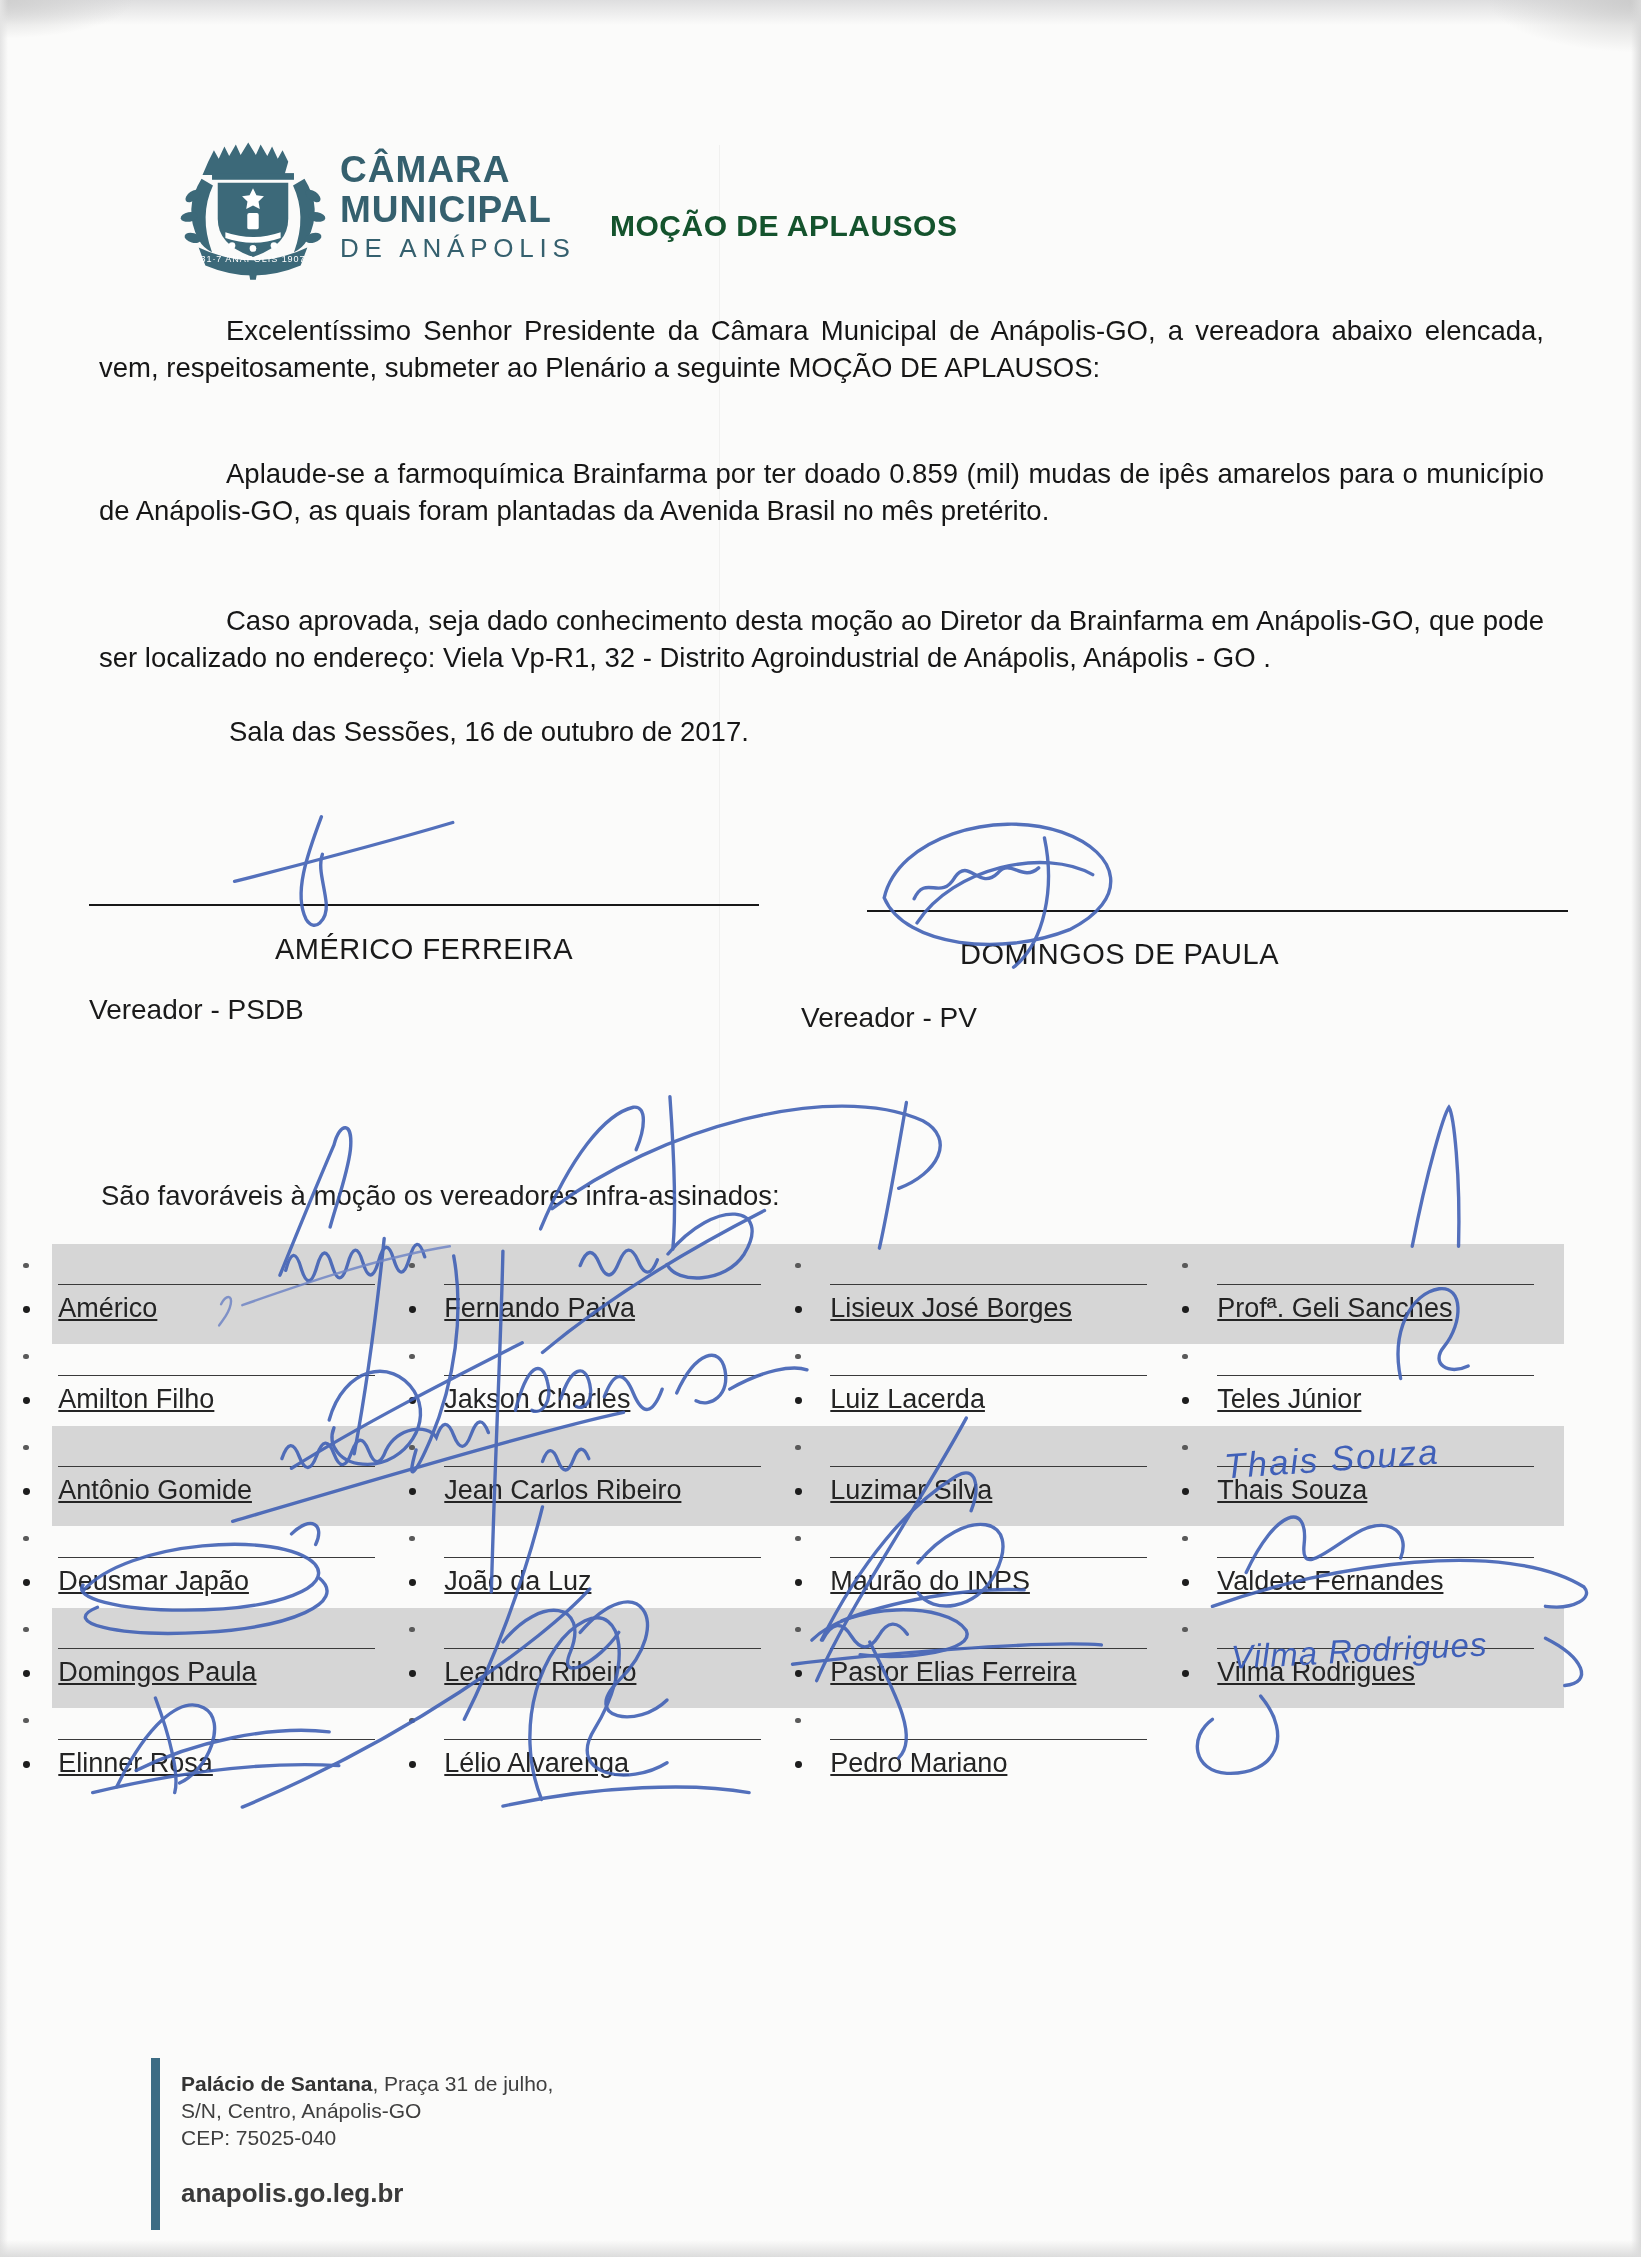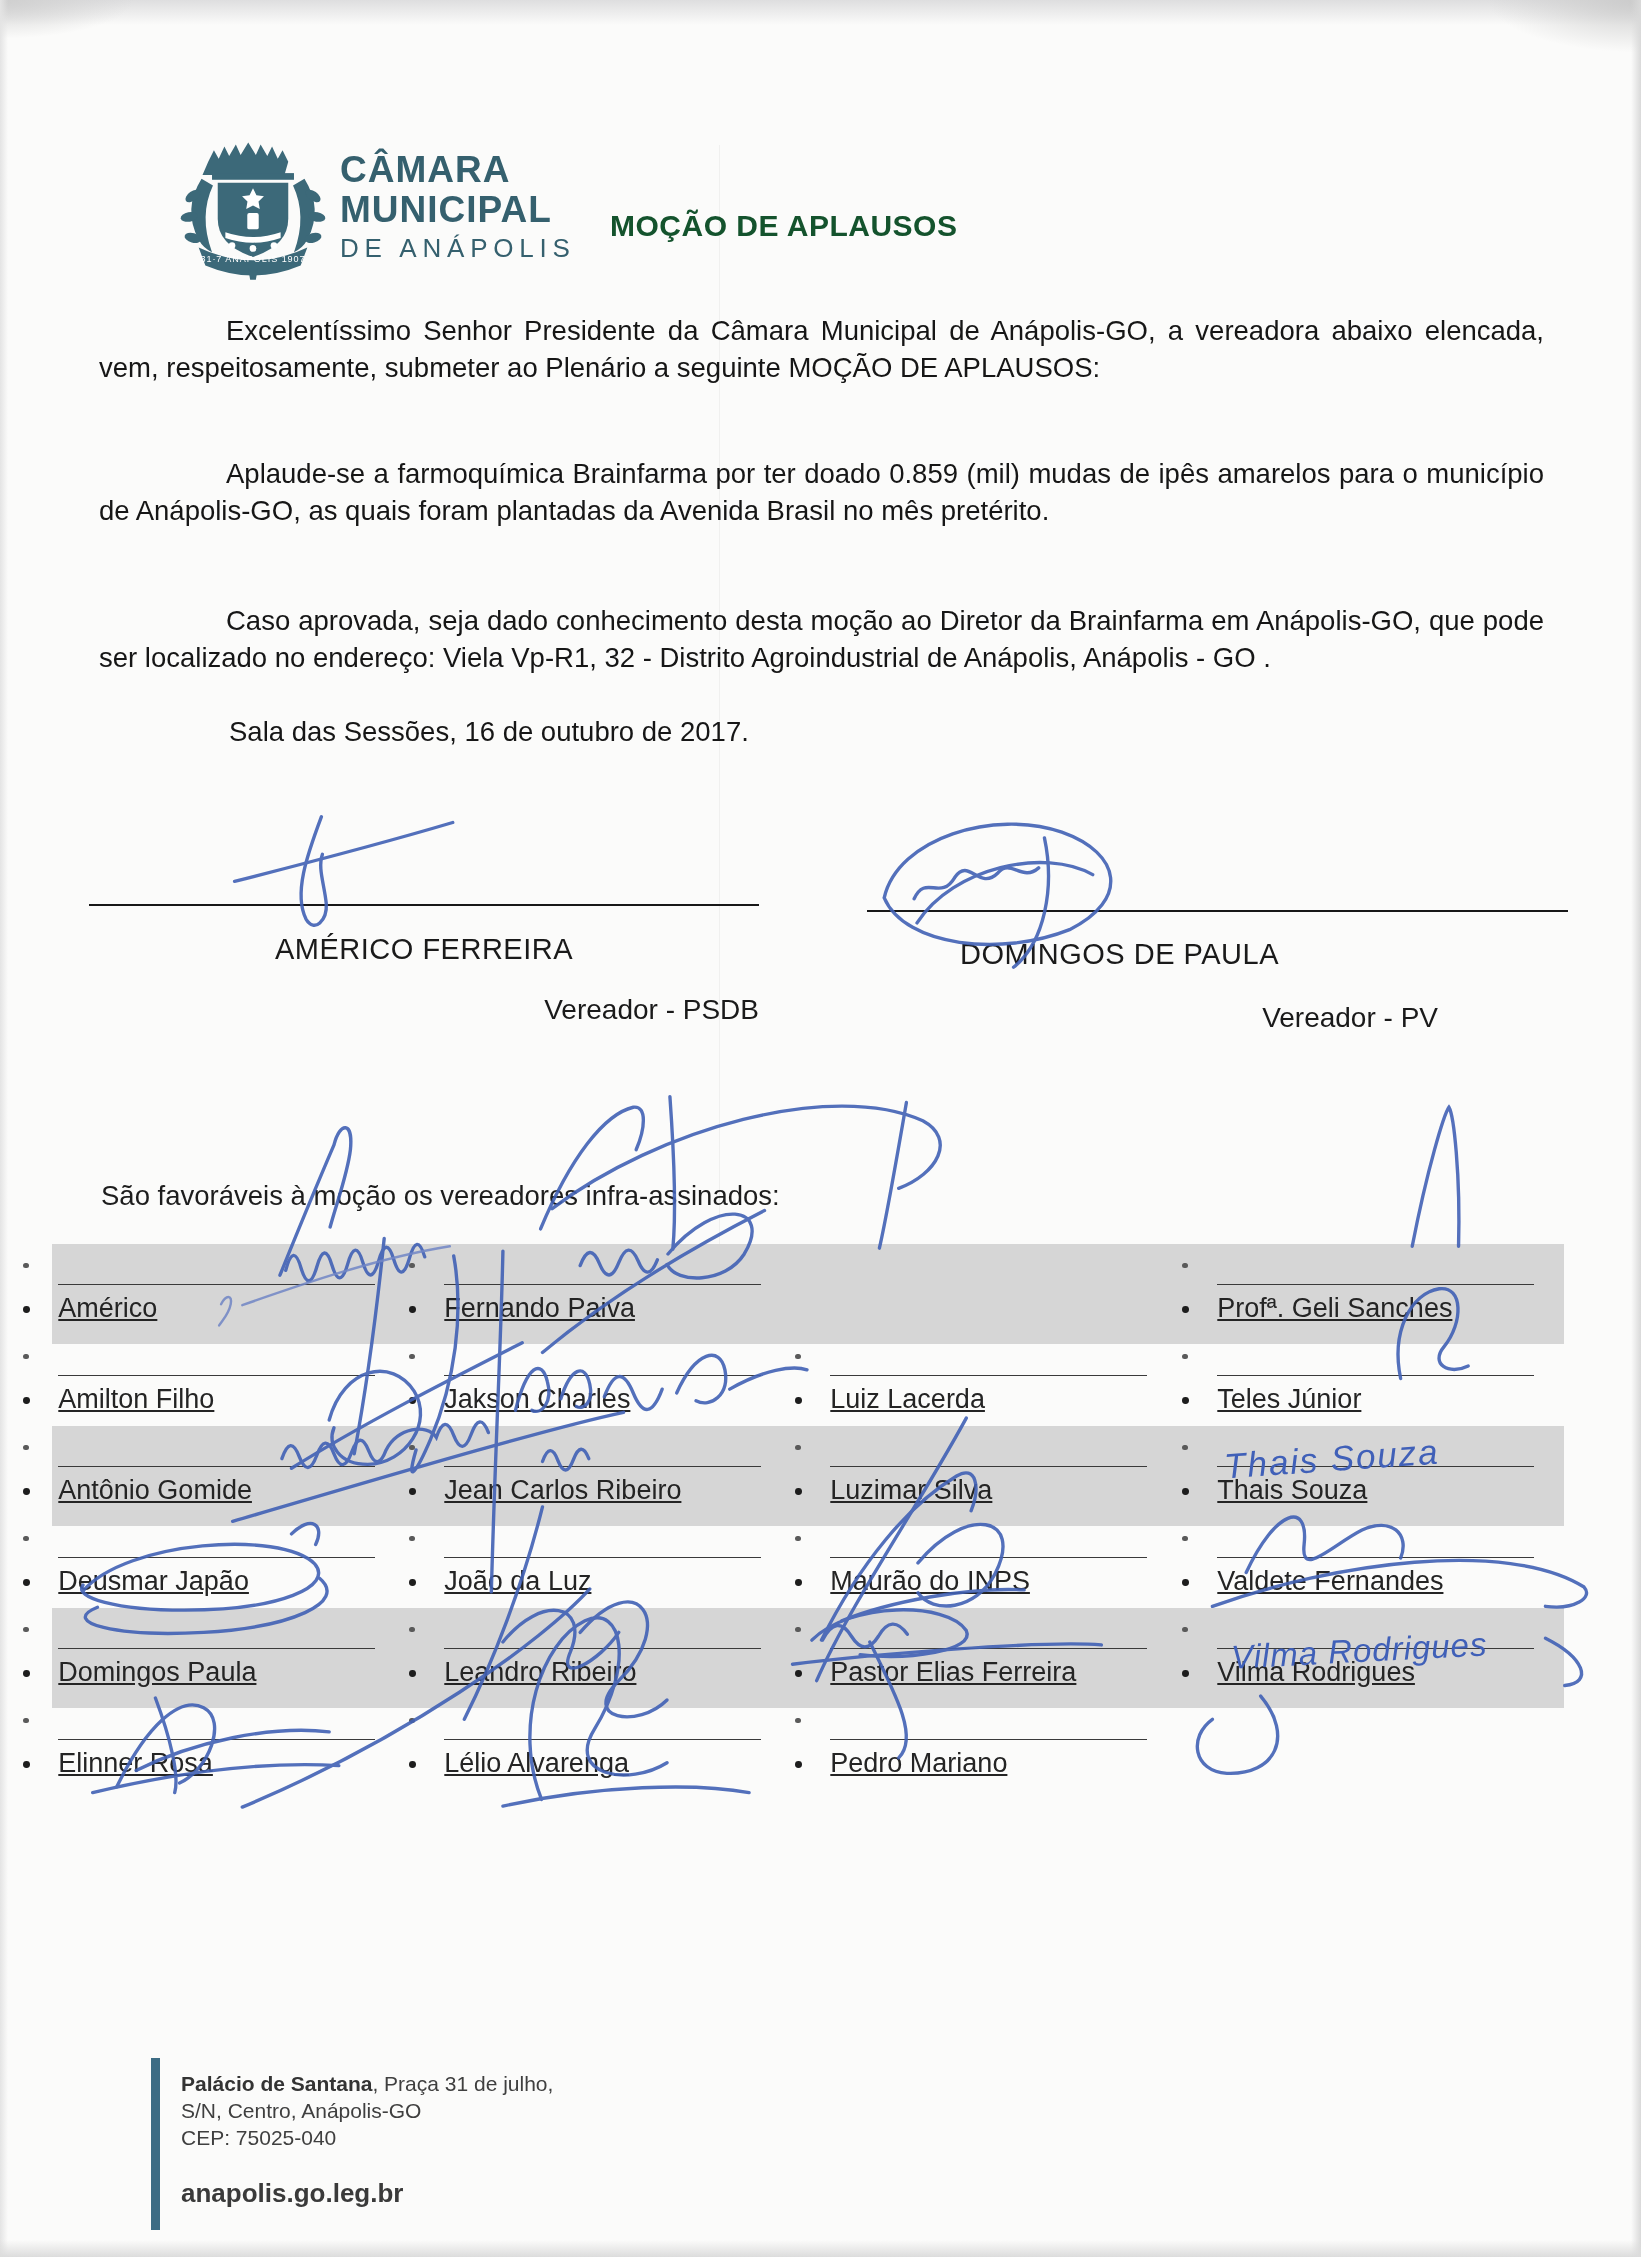--- a/index.html
+++ b/index.html
@@ -34,21 +34,21 @@
   .p1{top:284px;} .p2{top:427px;} .p3{top:574px;}
   .date-line{position:absolute;left:229px;top:716px;font-size:27.5px;color:#161616;}
 
   
   .sig-line-main{position:absolute;border-top:2.9px solid #181818;}
   .sl-left{left:89px;top:904px;width:670px;}
   .sl-right{left:867px;top:910px;width:701px;}
   .sig-name{position:absolute;font-size:29px;color:#1a1a1a;text-align:center;letter-spacing:0.5px;}
   .sn-left{left:89px;width:670px;top:933px;}
   .sn-right{left:801px;width:637px;top:938px;}
-  .sig-role{position:absolute;font-size:28px;color:#1a1a1a;text-align:right;}
+  .sig-role{position:absolute;font-size:28px;color:#1a1a1a;text-align:left;}
   .sr-left{left:89px;width:670px;top:994px;}
   .sr-right{left:801px;width:637px;top:1002px;}
 
   .intro{position:absolute;left:101px;top:1180px;font-size:27.5px;color:#1d1d1d;}
 
   
   .grid{position:absolute;left:19.3px;top:1249px;width:1603px;height:545px;}
   .sup-row{position:relative;height:91px;}
   .sup-row.band::before{content:'';position:absolute;left:33px;top:-4.8px;height:100px;width:1512px;
         background:#d6d6d6;}
@@ -139,20 +139,26 @@
           <span class="dot dot-top"></span>
           <span class="sig-line"></span>
           <span class="dot dot-name"></span>
           <span class="sup-name">Américo</span>
         </div>
         <div class="sup-cell col1">
           <span class="dot dot-top"></span>
           <span class="sig-line"></span>
           <span class="dot dot-name"></span>
           <span class="sup-name">Fernando Paiva</span>
+        </div>
+        <div class="sup-cell col2">
+          <span class="dot dot-top"></span>
+          <span class="sig-line"></span>
+          <span class="dot dot-name"></span>
+          <span class="sup-name">Lisieux José Borges</span>
         </div>
         <div class="sup-cell col3">
           <span class="dot dot-top"></span>
           <span class="sig-line"></span>
           <span class="dot dot-name"></span>
           <span class="sup-name">Profª. Geli Sanches</span>
         </div>
       </div>
       <div class="sup-row">
         <div class="sup-cell col0">

